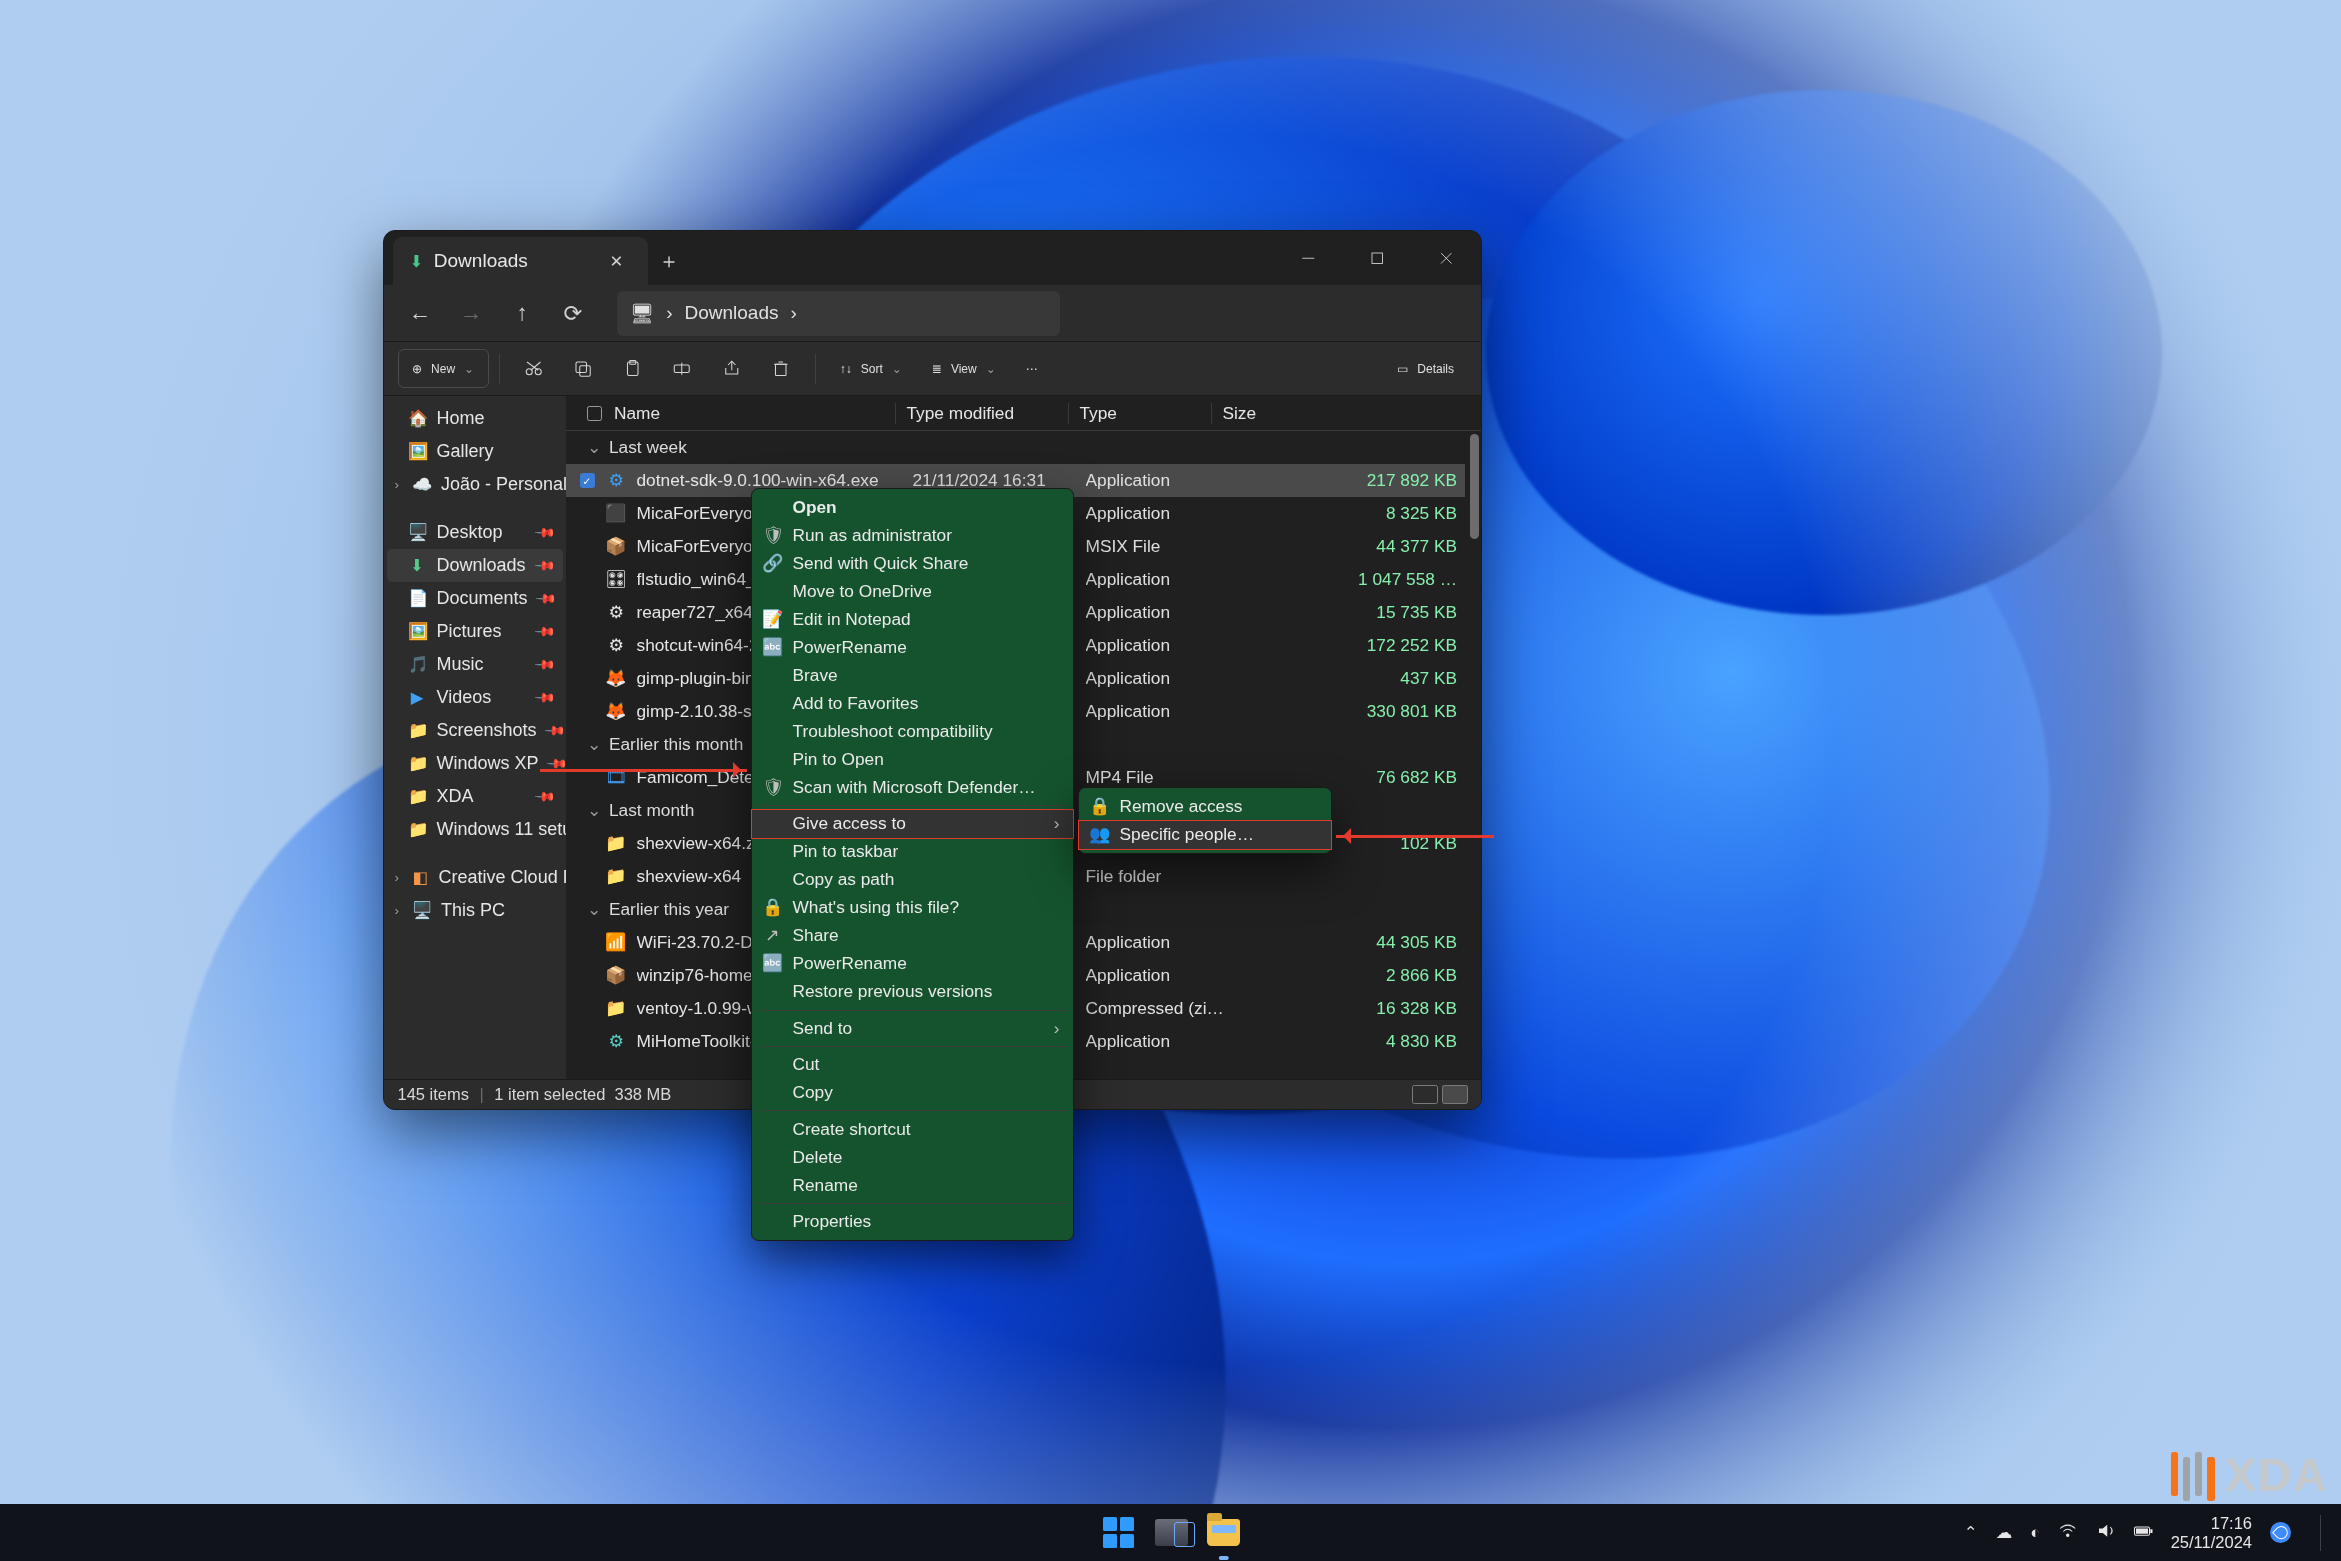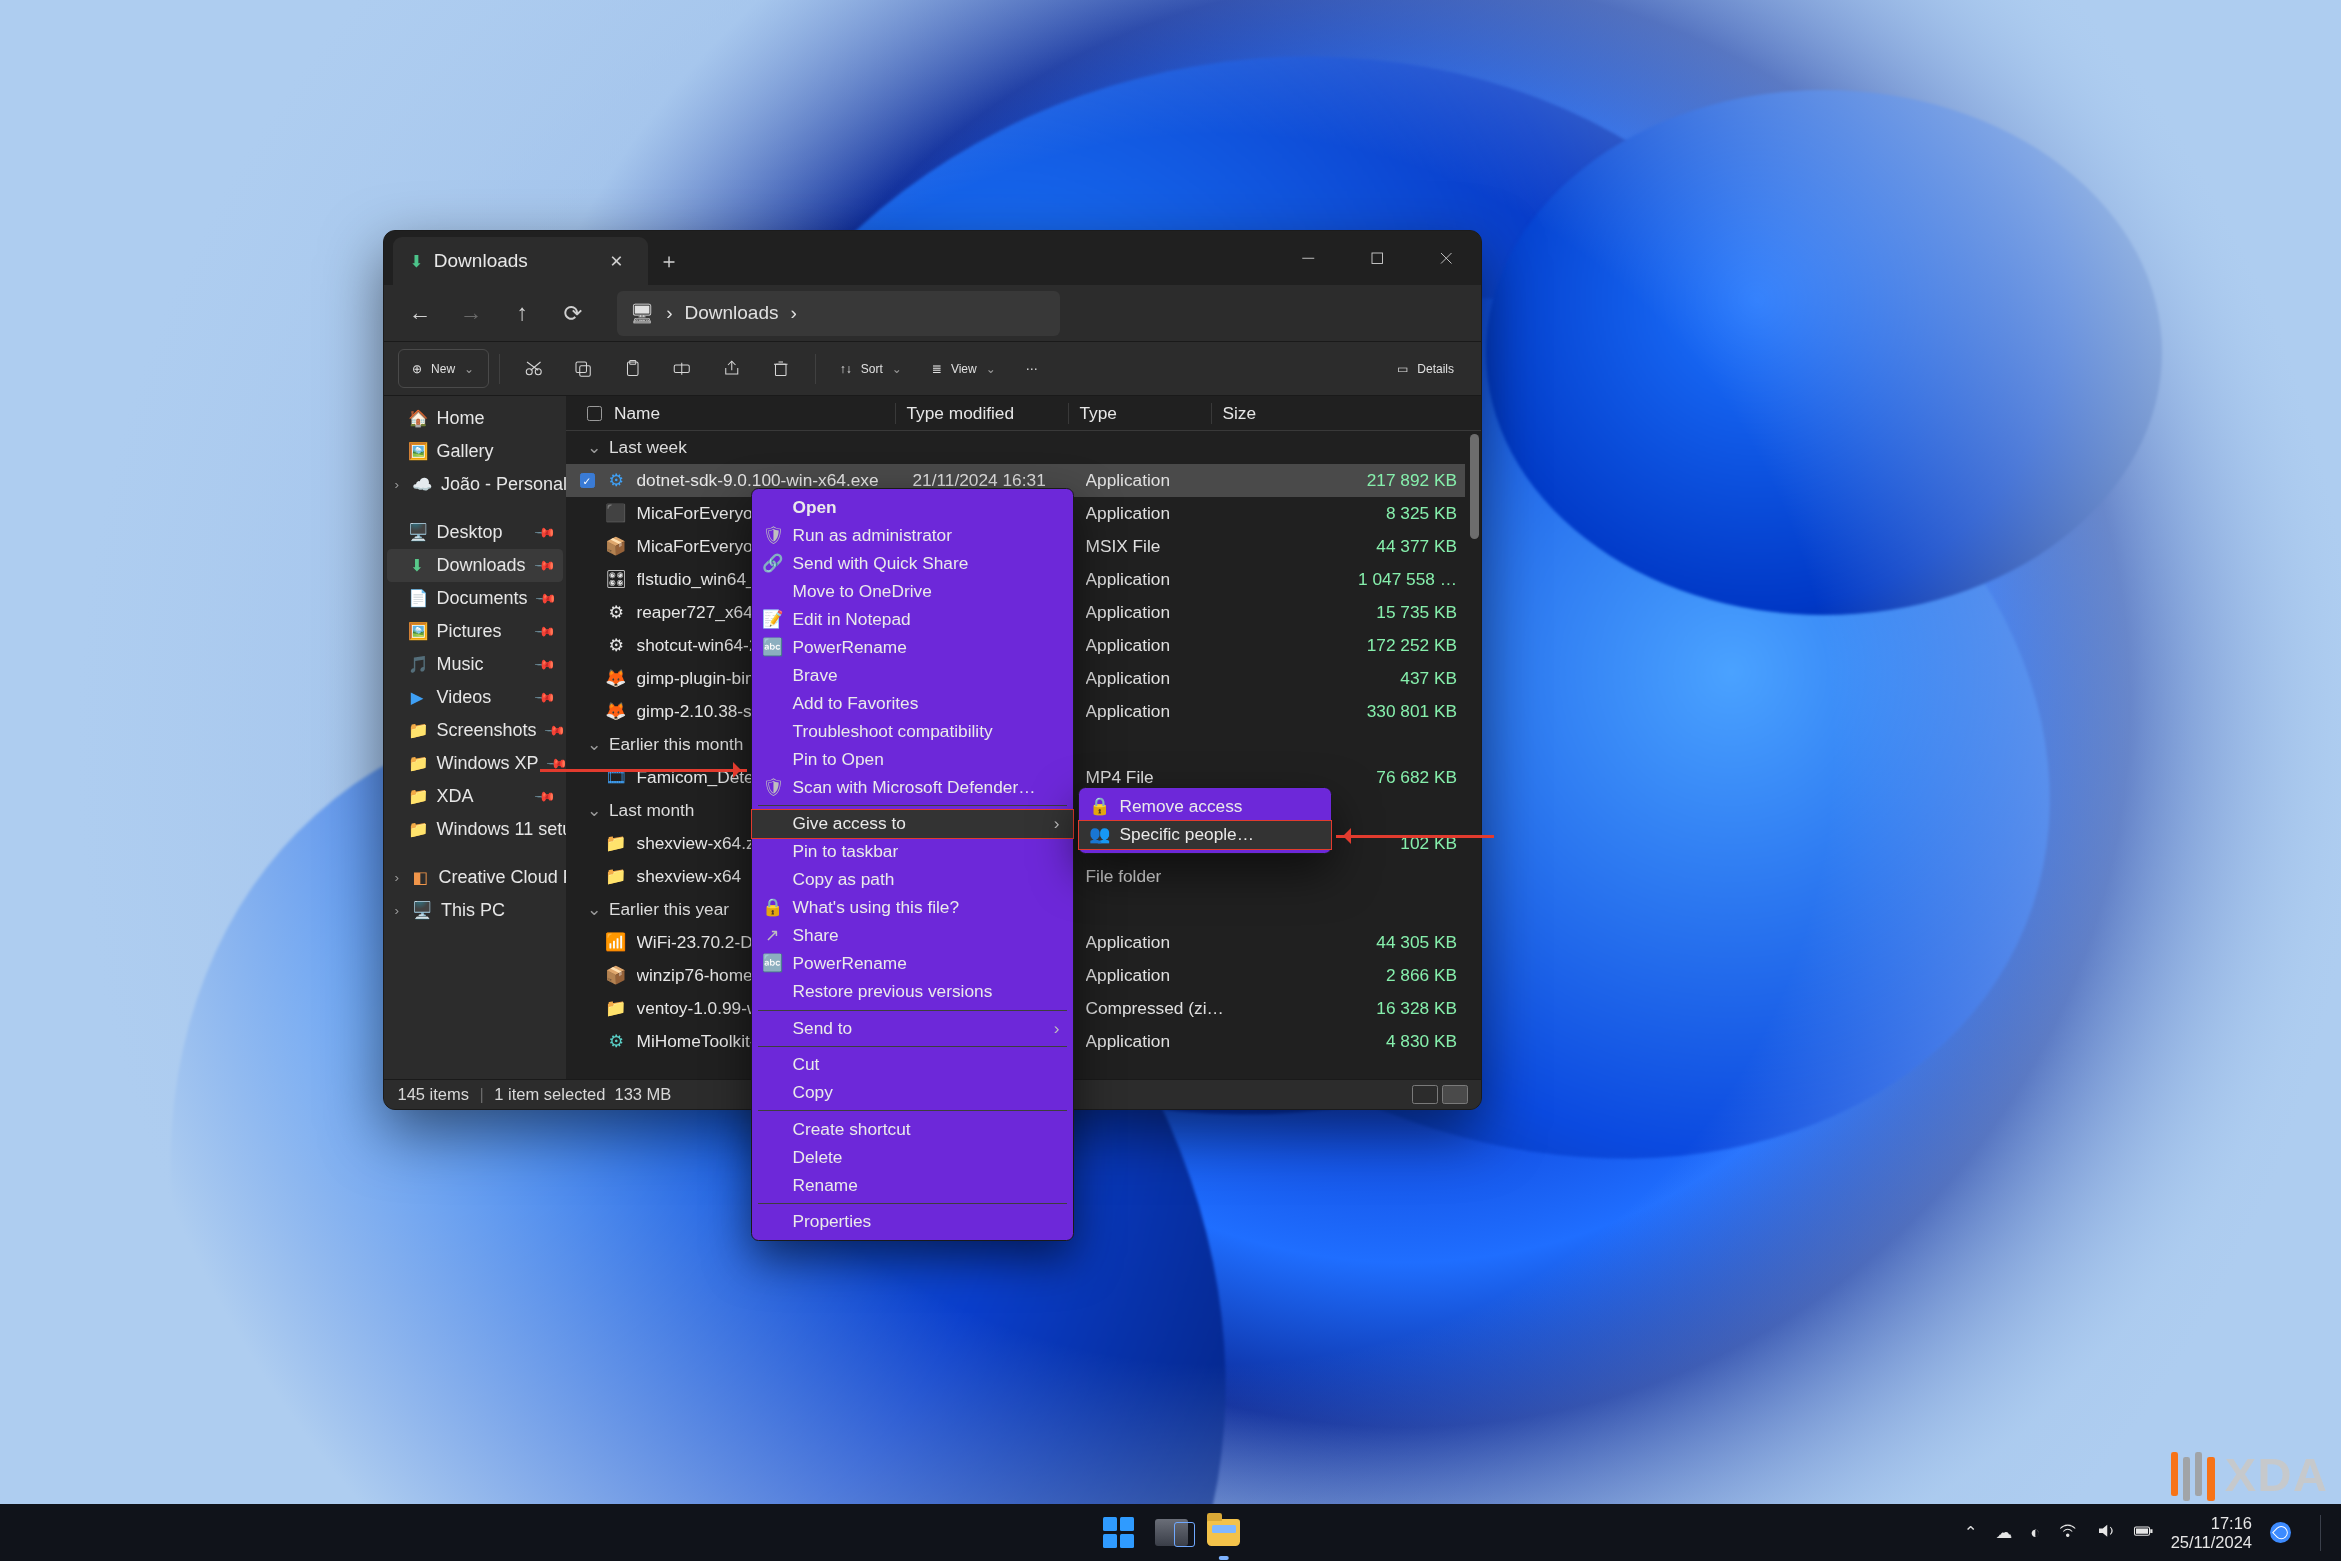--- a/index.html
+++ b/index.html
@@ -80,21 +80,21 @@
   .row.sel .chk{background:#3a7bd5;border-color:#3a7bd5;}
   .chk{width:15px;height:15px;border:1.1px solid #9a9a9a;border-radius:2.3px;margin-left:-25.5px;margin-right:10.5px;display:flex;align-items:center;justify-content:center;color:#fff;font-size:10.5px;}
   .scroll-ind{position:absolute;right:2.3px;top:3px;width:9px;height:105px;background:#6d6d6d;border-radius:4.5px;}
 
   .statusbar{height:30px;display:flex;align-items:center;padding:0 13.5px;font-size:16.5px;background:#2c2c2c;color:#d8d8d8;border-top:0.8px solid #1a1a1a;}
   .statusbar .vsep{margin:0 10.5px;color:#6a6a6a;}
   .view-icons{margin-left:auto;display:flex;gap:4.5px;}
   .view-icons div{width:25.5px;height:19.5px;border:0.8px solid #7a7a7a;border-radius:2.3px;}
 
   
-  .ctx { position:absolute; background:#6d28d9; border:0.8px solid #1a1a1a; border-radius:7.5px; box-shadow:0 18px 45px rgba(0,0,0,.55); padding:4.5px 0; }
+  .ctx { position:absolute; background:#14532d; border:0.8px solid #1a1a1a; border-radius:7.5px; box-shadow:0 18px 45px rgba(0,0,0,.55); padding:4.5px 0; }
   .ctx-main{ left:751px; top:488px; width:323px; }
   .ctx-sub { left:1078px; top:787px; width:254px; }
   .ctx-item{display:flex;align-items:center;height:28px;padding:0 13.5px 0 10.5px;font-size:17.3px;color:#eaeaea; gap:10.5px;}
   .ctx-item.hl{outline:1.5px solid #e23b2e; outline-offset:-0.8px; background:#333;}
   .ctx-item .glyph{width:19.5px;text-align:center;color:#bfbfbf;}
   .ctx-item .caret{margin-left:auto;color:#bfbfbf;}
   .ctx-sep{height:0.8px;background:#3e3e3e;margin:3.8px 6px;}
 
   
   .arrow{position:absolute;height:3px;background:#e23b2e;}
@@ -470,21 +470,21 @@
             <span class="size">4 830 KB</span>
           </div>
         </div>
     </div>
   </div>
 
   <div class="statusbar">
     <span>145 items</span>
     <span class="vsep">|</span>
     <span>1 item selected</span>
-    &nbsp;&nbsp;<span>133 MB</span>
+    &nbsp;&nbsp;<span>338 MB</span>
     <div class="view-icons">
       <div></div>
       <div style="background:#4a4a4a"></div>
     </div>
   </div>
 </div>
 
 <div class="ctx ctx-main" id="ctx-main">
     <div class="ctx-item">
       <span class="glyph"></span>

